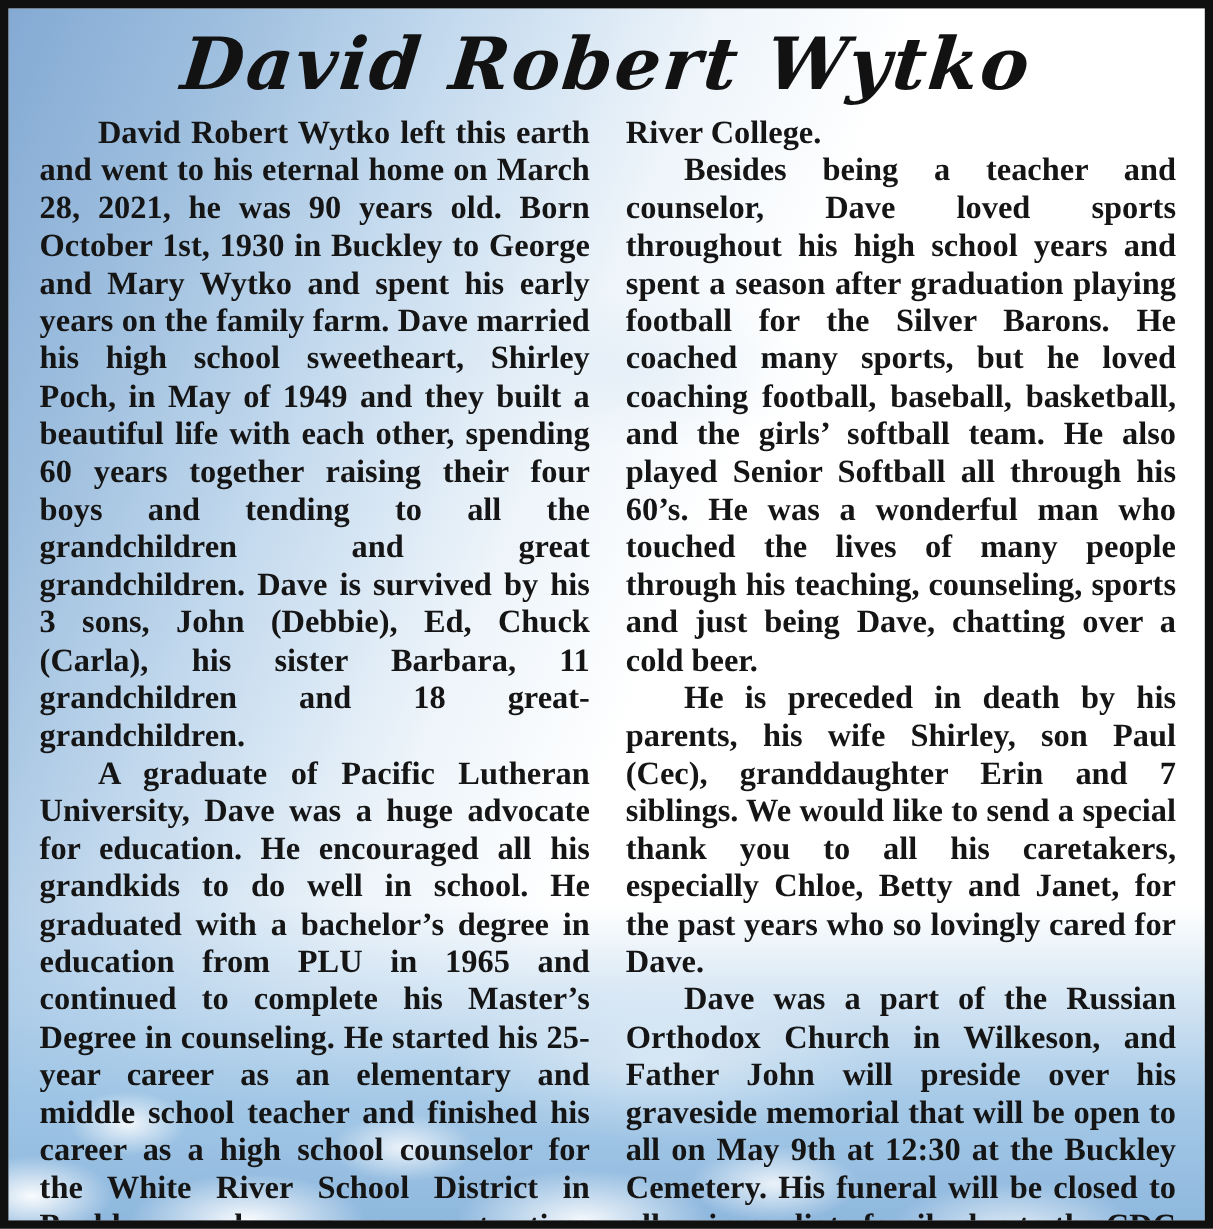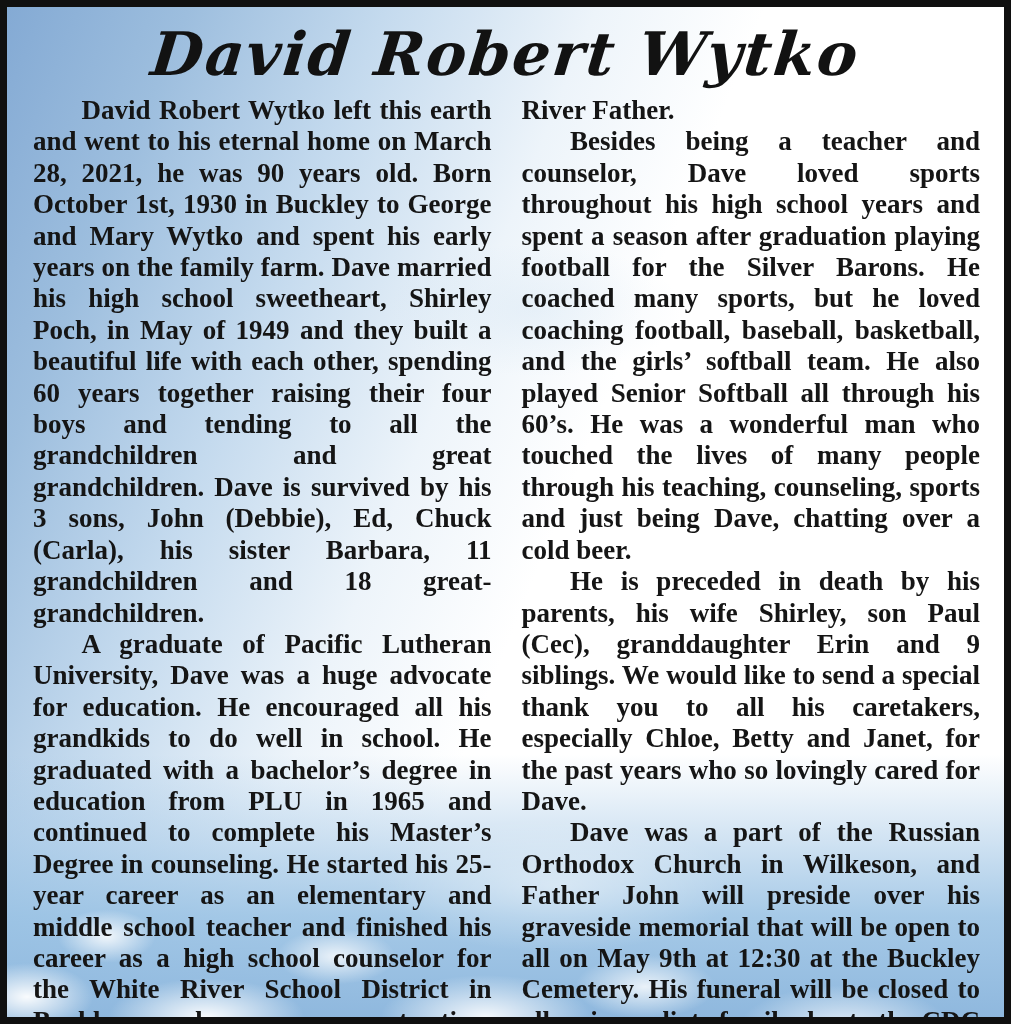--- a/index.html
+++ b/index.html
@@ -67,20 +67,20 @@
   <h1 class="title">David Robert Wytko</h1>
 
   <div class="columns">
 
     <div class="col">
       <p class="para">David Robert Wytko left this earth and went to his eternal home on March 28, 2021, he was 90 years old.  Born October 1st, 1930 in Buckley to George and Mary Wytko and spent his early years on the family farm. Dave married his high school sweetheart, Shirley Poch, in May of 1949 and they built a beautiful life with each other, spending 60 years together raising their four boys and tending to all the grandchildren and great grandchildren.  Dave is survived by his 3 sons, John (Debbie), Ed, Chuck (Carla), his sister Barbara, 11 grandchildren and 18 great-grandchildren.</p>
       <p class="para">A graduate of Pacific Lutheran University, Dave was a huge advocate for education.  He encouraged all his grandkids to do well in school. He graduated with a bachelor’s degree in education from PLU in 1965 and continued to complete his Master’s Degree in counseling. He started his 25-year career as an elementary and middle school teacher and finished his career as a high school counselor for the White River School District in Buckley and was a part time Curriculum Advisor at Green</p>
     </div>
 
     <div class="col">
-      <p class="para cont">River Father.</p>
+      <p class="para cont">River College.</p>
       <p class="para">Besides being a teacher and counselor, Dave loved sports throughout his high school years and spent a season after graduation playing football for the Silver Barons. He coached many sports, but he loved coaching football, baseball, basketball, and the girls’ softball team. He also played Senior Softball all through his 60’s. He was a wonderful man who touched the lives of many people through his teaching, counseling, sports and just being Dave, chatting over a cold beer.</p>
-      <p class="para">He is preceded in death by his parents, his wife Shirley, son Paul (Cec), granddaughter Erin and 9 siblings.  We would like to send a special thank you to all his caretakers, especially Chloe, Betty and Janet, for the past years who so lovingly cared for Dave.</p>
+      <p class="para">He is preceded in death by his parents, his wife Shirley, son Paul (Cec), granddaughter Erin and 7 siblings.  We would like to send a special thank you to all his caretakers, especially Chloe, Betty and Janet, for the past years who so lovingly cared for Dave.</p>
       <p class="para">Dave was a part of the Russian Orthodox Church in Wilkeson, and Father John will preside over his graveside memorial that will be open to all on May 9th at 12:30 at the Buckley Cemetery.   His funeral will be closed to allow immediate family due to the CDC and state regulations.</p>
     </div>
 
   </div>
 </div>
 
 </body></html>

